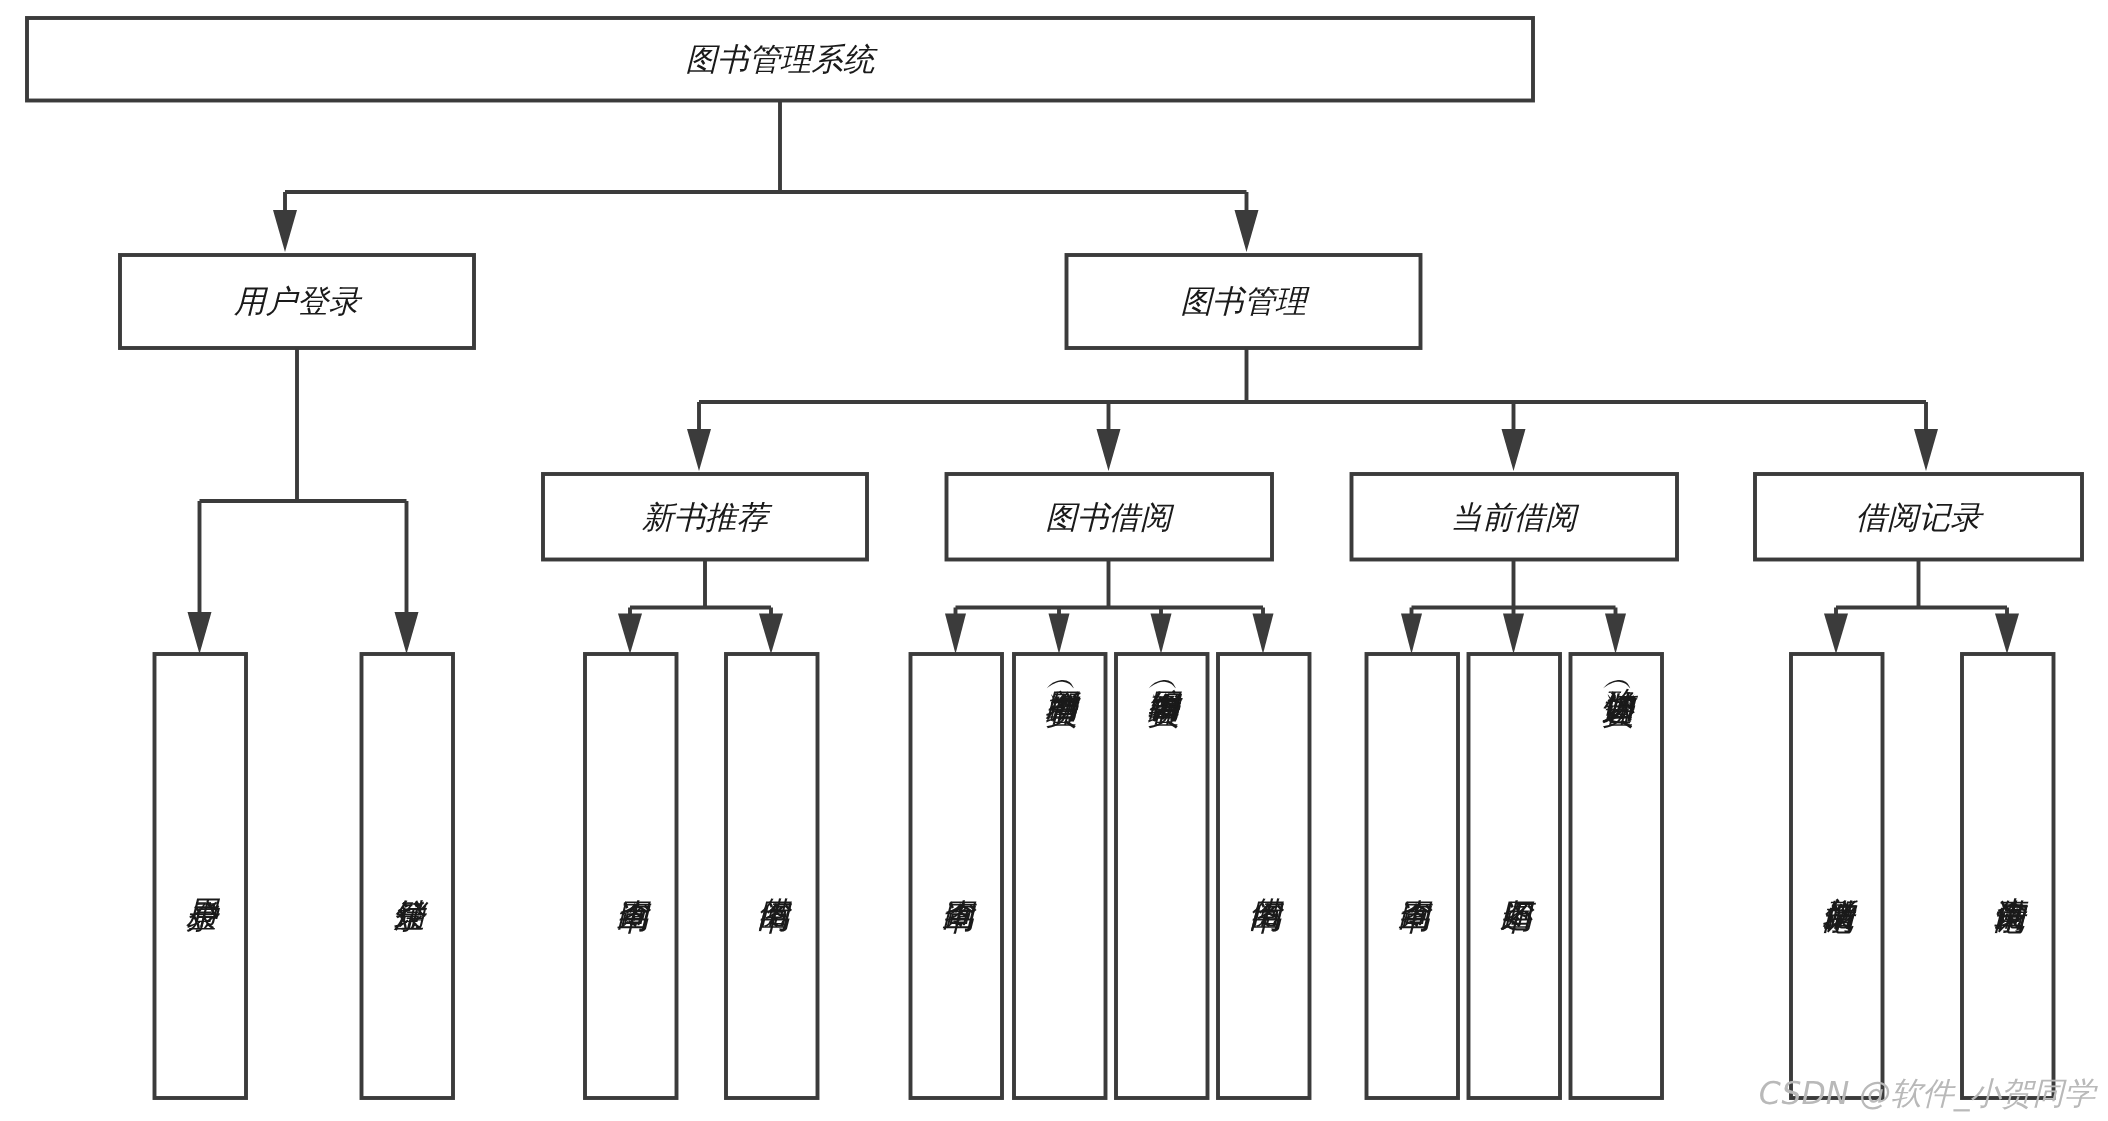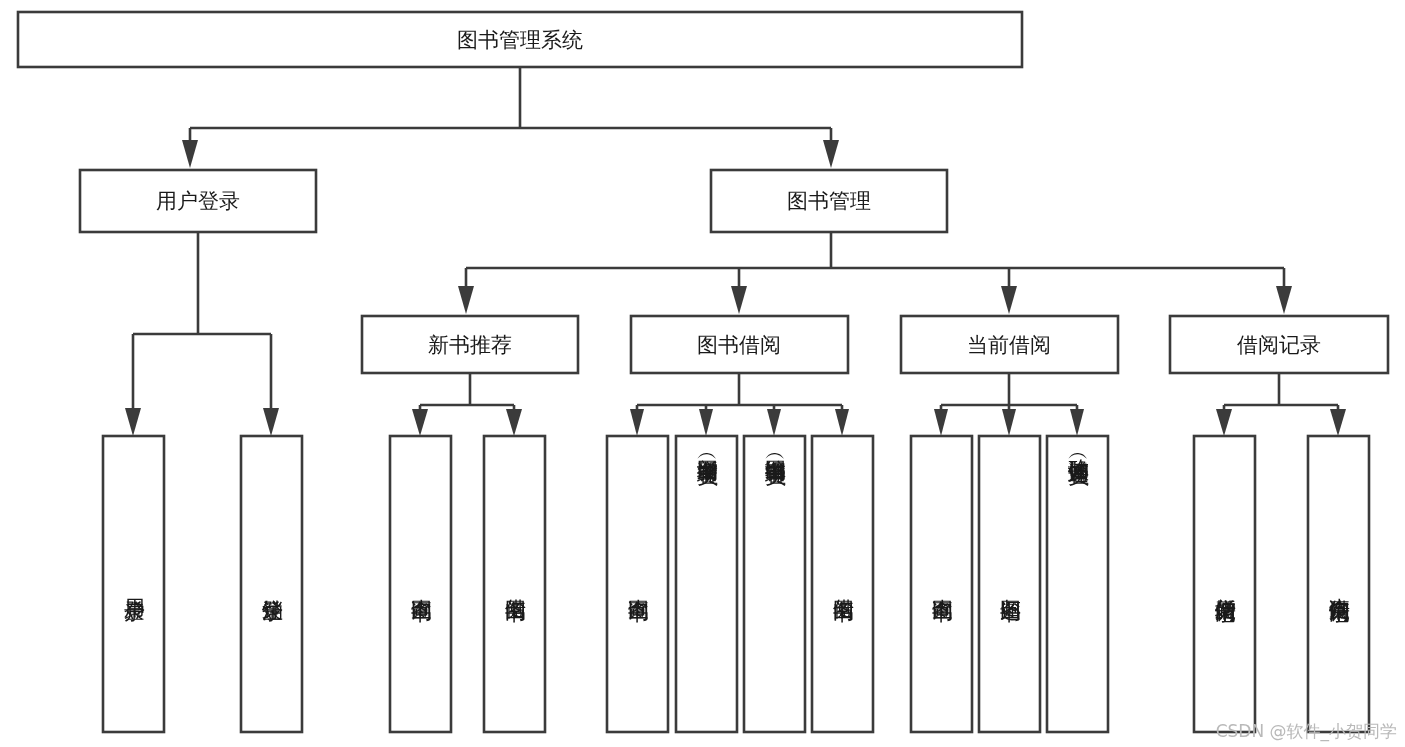--- a/index.html
+++ b/index.html
@@ -12,20 +12,21 @@
     width: 1405px;
     height: 747px;
     overflow: hidden;
     font-family: "DejaVu Sans", "Liberation Sans", sans-serif;
   }
   #diagram-root {
     position: relative;
     width: 1405px;
     height: 747px;
     background: #ffffff;
+    font-style: italic;
   }
   svg#chart-svg {
     position: absolute;
     left: 0;
     top: 0;
     width: 1405px;
     height: 747px;
     display: block;
   }
   .node-box {
@@ -70,21 +71,21 @@
     white-space: nowrap;
     text-align: center;
     pointer-events: none;
     user-select: none;
   }
   .watermark {
     position: absolute;
     right: 8px;
     bottom: 4px;
     font-family: "DejaVu Sans", "Liberation Sans", sans-serif;
-    font-size: 17px;
+    font-size: 21px;
     color: #b9b9b9;
     white-space: nowrap;
     user-select: none;
   }
 </style>
 </head>
 <body>
 
 <div id="diagram-root">
 

